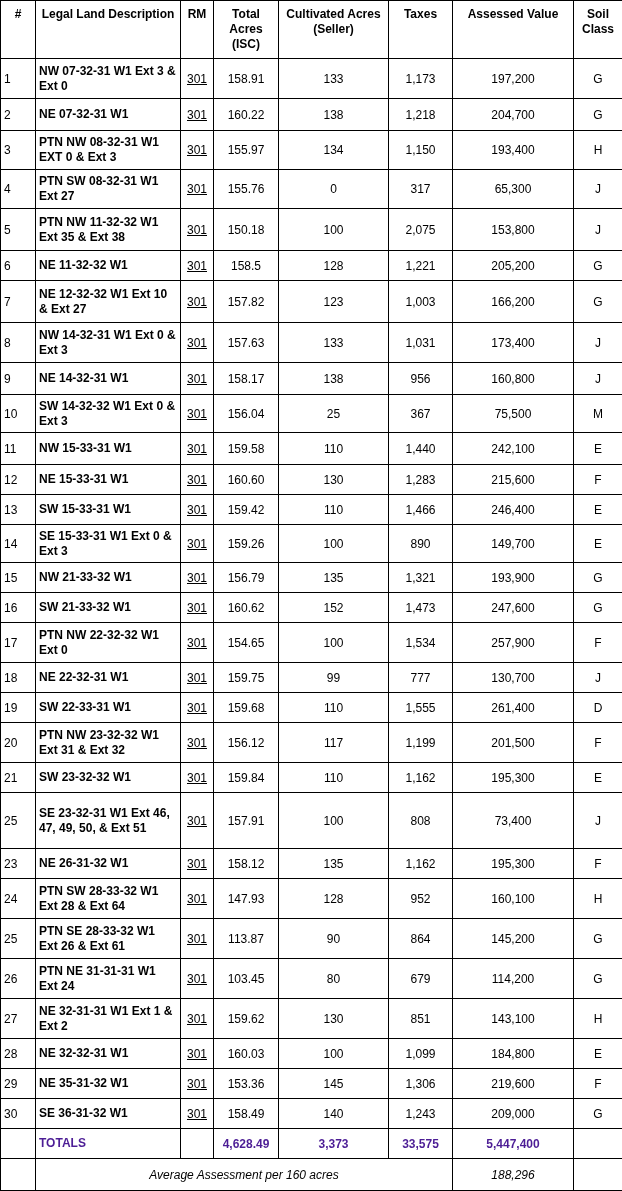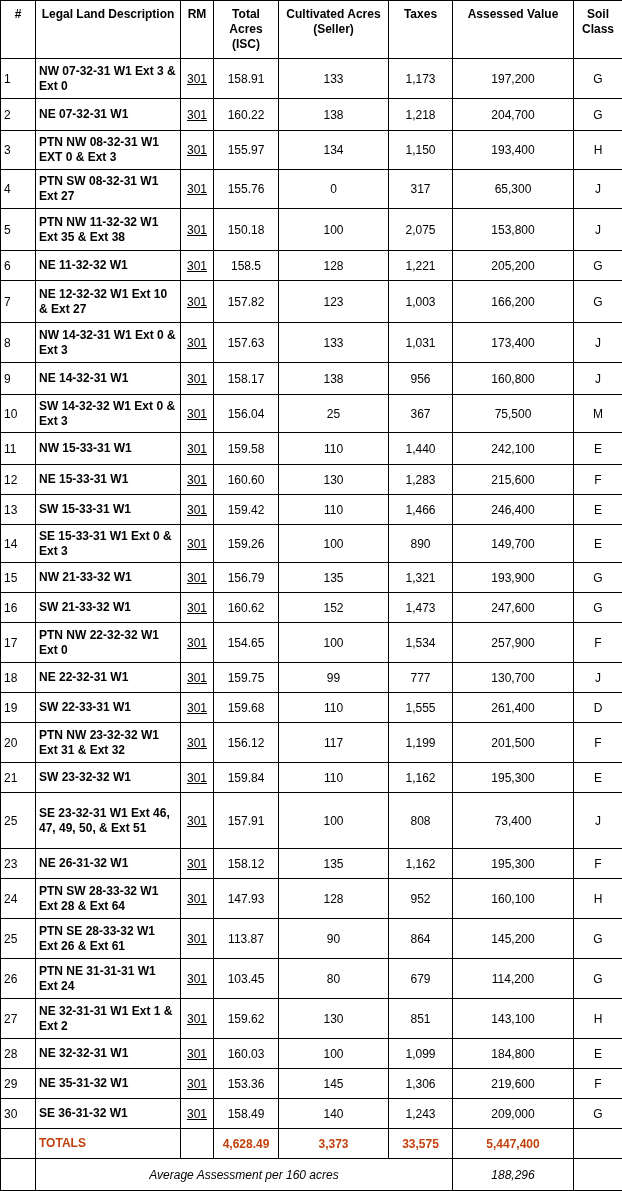--- a/index.html
+++ b/index.html
@@ -4,21 +4,21 @@
 <style>
   html, body { margin:0; padding:0; background:#ffffff; }
   body { width:622px; height:1191px; overflow:hidden; font-family:"Liberation Sans", sans-serif; color:#000; }
   table.land { border-collapse:collapse; table-layout:fixed; width:622px; font-size:12px; }
   table.land td, table.land th { border:1px solid #000; padding:0 3px; vertical-align:middle; }
   table.land th { font-weight:bold; font-size:12px; vertical-align:top; padding-top:6px; line-height:15px; text-align:center; }
   td.num { text-align:left; padding-left:6px; }
   td.legal { font-weight:bold; line-height:15px; padding-left:7px; text-align:left; }
   td.rm { vertical-align:top; padding-top:6px; text-align:center; padding-left:4px;text-decoration:underline; }
   td.c { text-align:center; }
-  tr.totals td { color:#c2410c; font-weight:bold; }
+  tr.totals td { color:#4c1d95; font-weight:bold; }
   tr.avg td { font-style:italic; }
 </style>
 </head>
 <body>
 
 <table class="land">
   <colgroup>
     <col style="width:35px">
     <col style="width:145px">
     <col style="width:33px">

